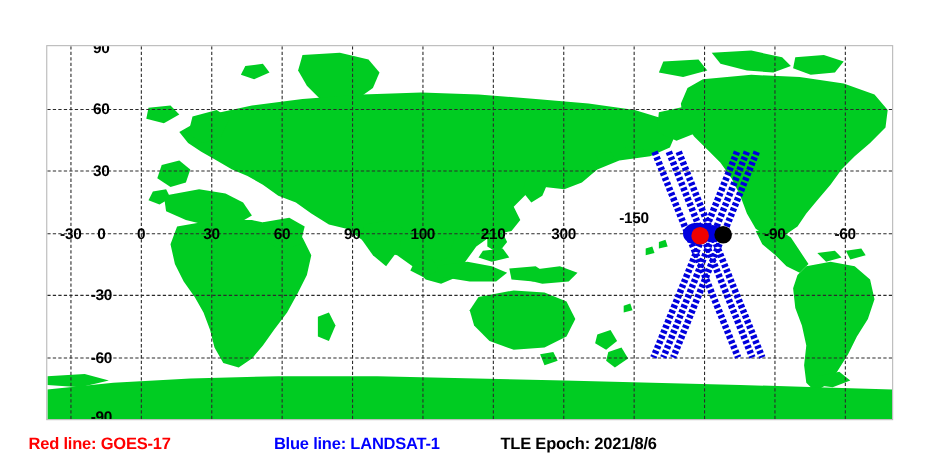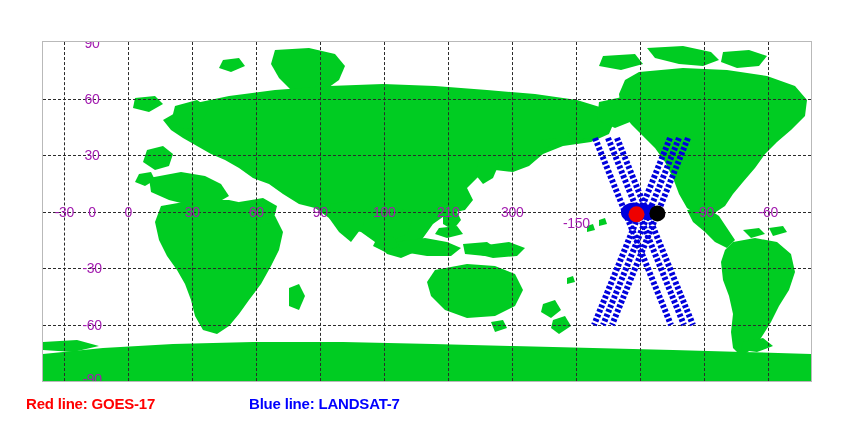--- a/index.html
+++ b/index.html
@@ -21,21 +21,21 @@
   .grid-line-v,.grid-line-h{position:absolute;pointer-events:none;}
   .grid-line-v{top:0;width:0;height:339px;
     border-left:1px dashed #2b2b2b;}
   .grid-line-h{left:0;height:0;width:768px;
     border-top:1px dashed #2b2b2b;}
 
   
   .lon-label,.lat-label{
     position:absolute;
     font-family:"Liberation Sans",sans-serif;
-    font-size:14px;font-weight:normal;color:#a21caf;
+    font-size:14px;font-weight:bold;color:#000000;
     white-space:nowrap;line-height:1;
     letter-spacing:-0.3px;
   }
   .lon-label{transform:translate(-50%,-50%);}
   .lat-label{transform:translate(-50%,-50%);}
 
   
   #orbit-svg{position:absolute;left:0;top:0;width:768px;height:339px;
              overflow:visible;pointer-events:none;}
 
@@ -183,21 +183,21 @@
 
     <div id="label-layer">
         <div class="lon-label" style="left: 21.3333px; top: 169.5px;">-30</div>
         <div class="lon-label" style="left: 85.3333px; top: 169.5px;">0</div>
         <div class="lon-label" style="left: 149.333px; top: 169.5px;">30</div>
         <div class="lon-label" style="left: 213.333px; top: 169.5px;">60</div>
         <div class="lon-label" style="left: 277.333px; top: 169.5px;">90</div>
         <div class="lon-label" style="left: 341.333px; top: 169.5px;">100</div>
         <div class="lon-label" style="left: 405.333px; top: 169.5px;">210</div>
         <div class="lon-label" style="left: 469.333px; top: 169.5px;">300</div>
-        <div class="lon-label" style="left: 533.333px; top: 181px;">-150</div>
+        <div class="lon-label" style="left: 533.333px; top: 156px;">-150</div>
         <div class="lon-label" style="left: 597.333px; top: 169.5px;">-120</div>
         <div class="lon-label" style="left: 661.333px; top: 169.5px;">-90</div>
         <div class="lon-label" style="left: 725.333px; top: 169.5px;">-60</div>
         <div class="lat-label" style="left: 49.0667px; top: 1px;">90</div>
         <div class="lat-label" style="left: 49.0667px; top: 56.5px;">60</div>
         <div class="lat-label" style="left: 49.0667px; top: 113px;">30</div>
         <div class="lat-label" style="left: 49.0667px; top: 169.5px;">0</div>
         <div class="lat-label" style="left: 49.0667px; top: 226px;">-30</div>
         <div class="lat-label" style="left: 49.0667px; top: 282.5px;">-60</div>
         <div class="lat-label" style="left: 49.0667px; top: 337px;">-90</div>
@@ -222,16 +222,17 @@
           <ellipse cx="590.9333333333334" cy="170.44166666666666" rx="13" ry="10" fill="#0000DD"></ellipse>
           <ellipse cx="604.8" cy="170.44166666666666" rx="9" ry="8" fill="#0000DD"></ellipse>
           <ellipse cx="593.4933333333333" cy="172.325" rx="8" ry="8" fill="#EE0000"></ellipse>
           <ellipse cx="614.4000000000001" cy="171.38333333333333" rx="8" ry="8" fill="#000000"></ellipse>
         </g>
     </svg>
   </div>
 
   <div id="legend">
     <div class="legend-item" id="legend-red" style="color: rgb(255, 0, 0);">Red line: GOES-17</div>
-    <div class="legend-item" id="legend-blue" style="color: rgb(0, 0, 255);">Blue line: LANDSAT-7</div>
+    <div class="legend-item" id="legend-blue" style="color: rgb(0, 0, 255);">Blue line: LANDSAT-1</div>
+    <div class="legend-item" id="legend-epoch" style="color: rgb(0, 0, 0);">TLE Epoch: 2021/8/6</div>
   </div>
 
 </div>
 
 </body></html>

